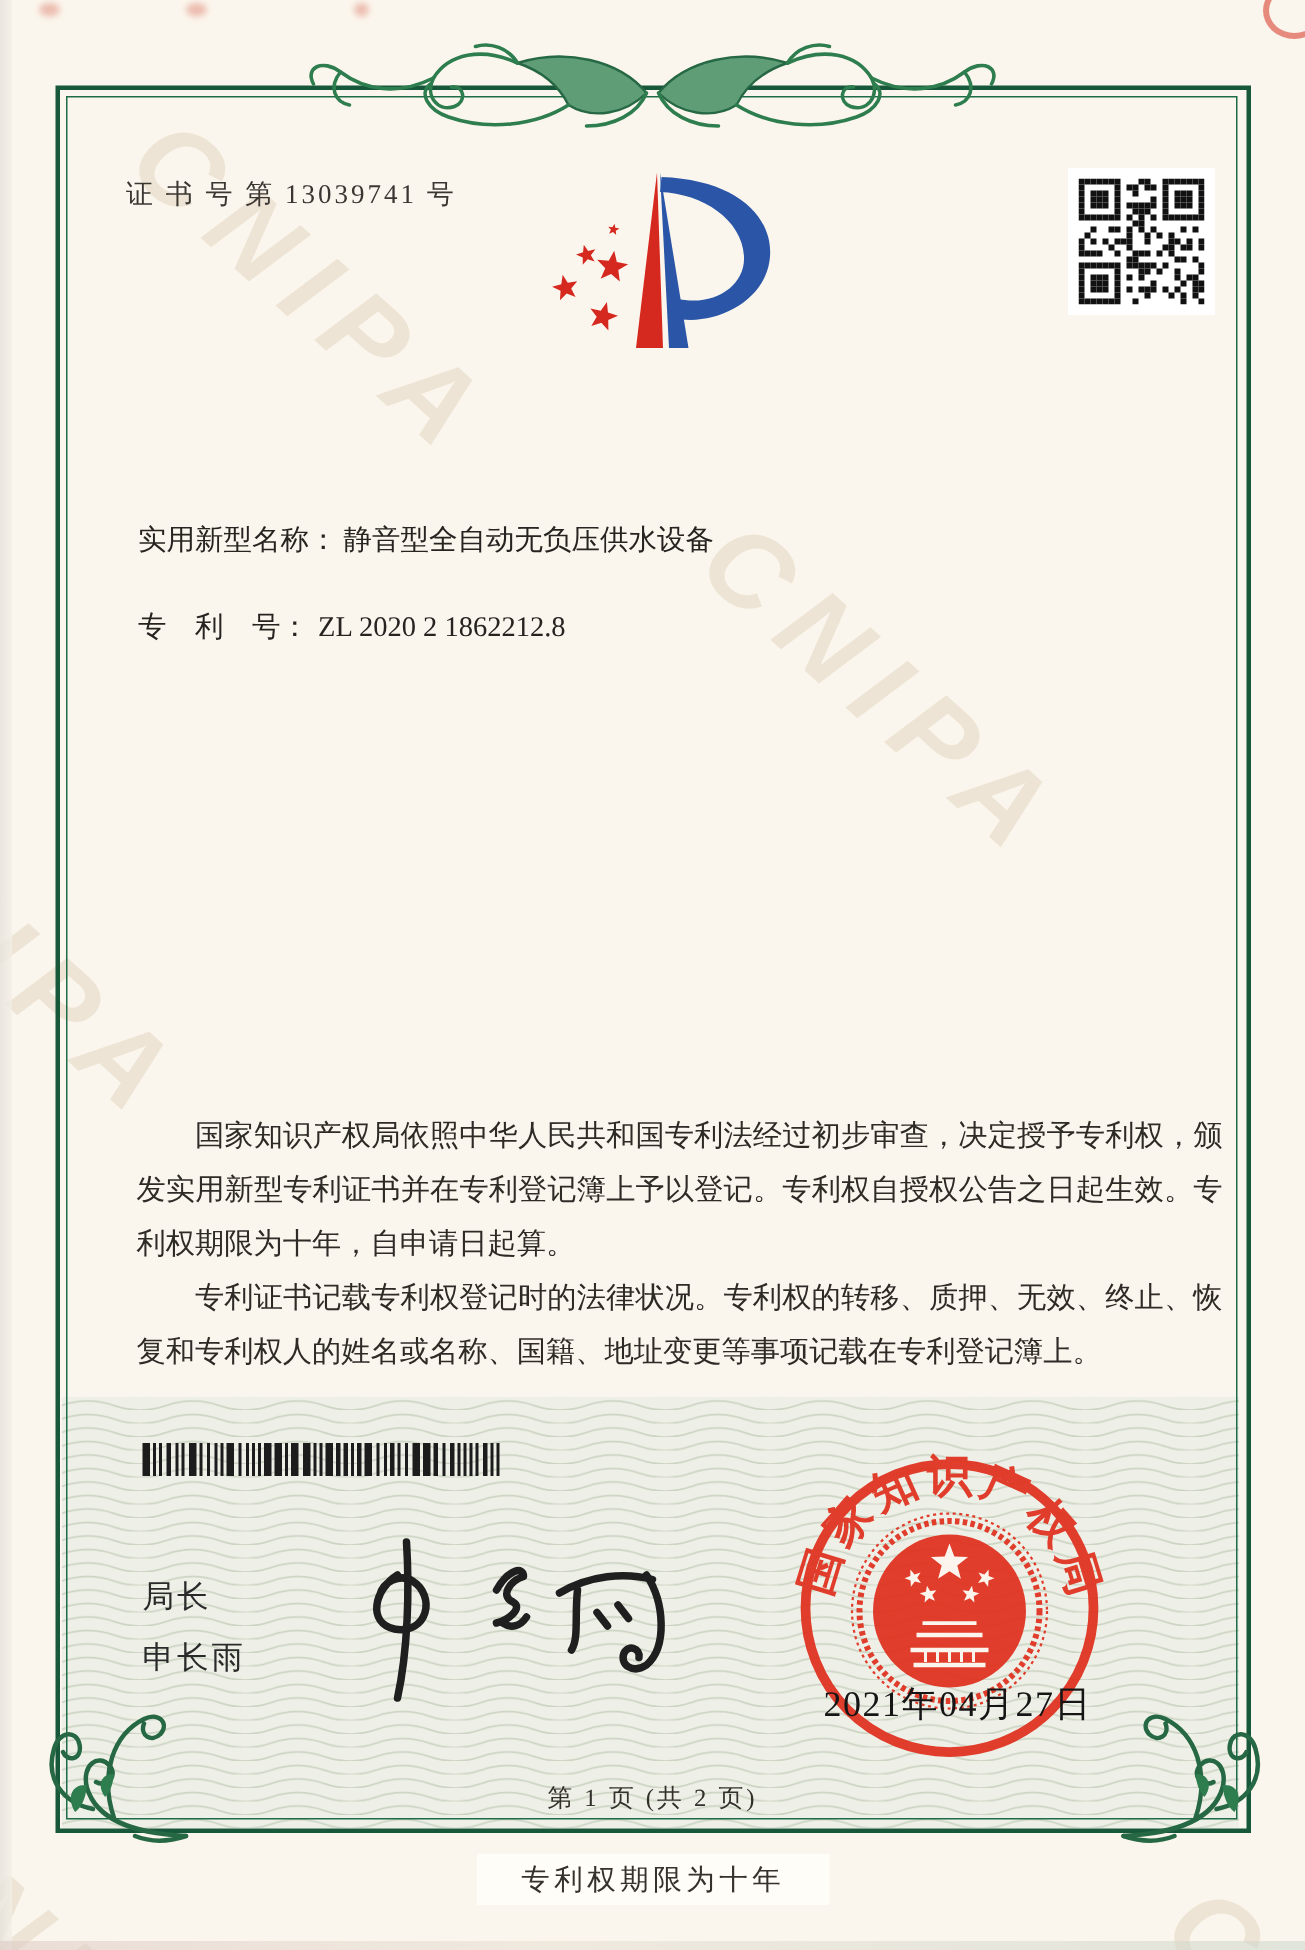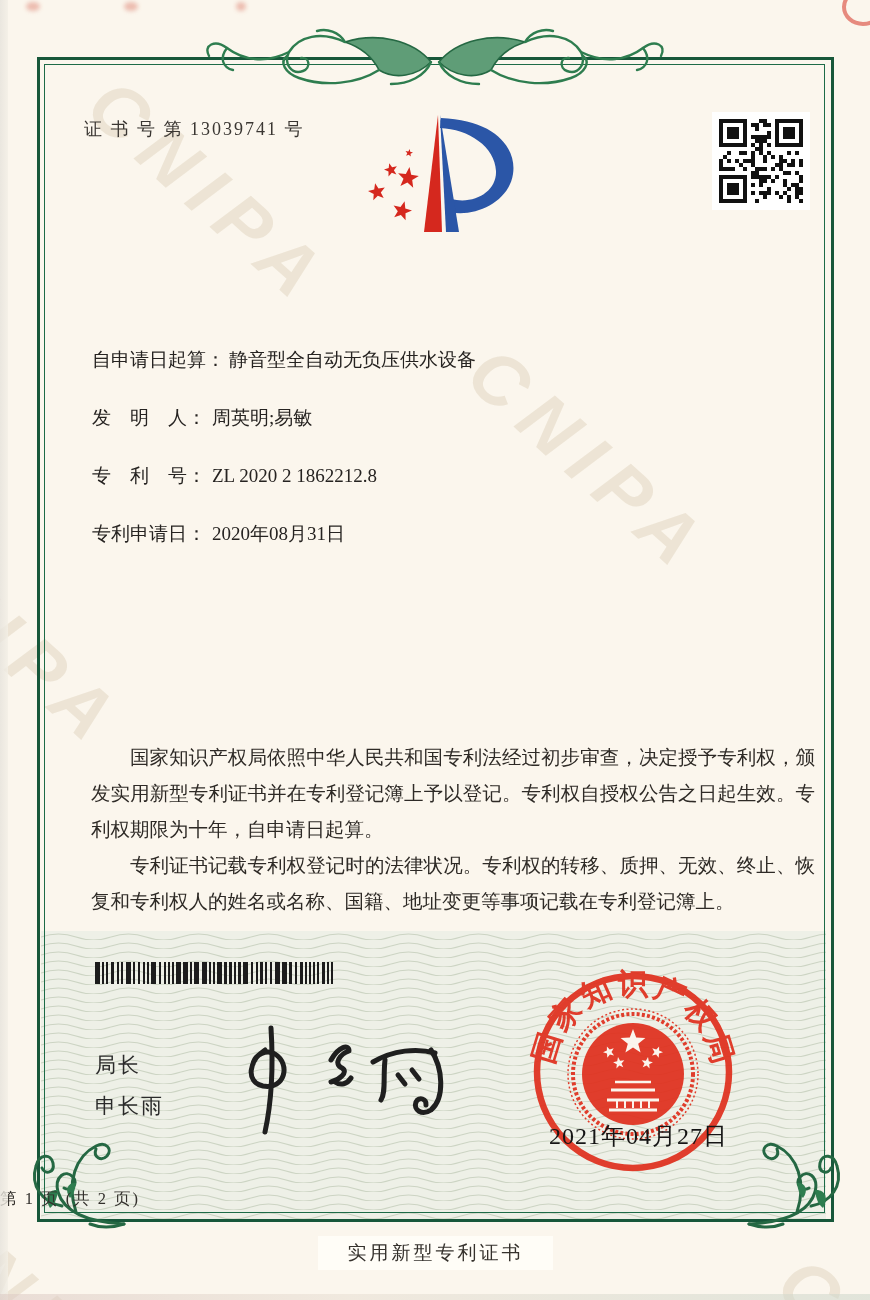--- a/index.html
+++ b/index.html
@@ -50,21 +50,21 @@
   .barcode .g{background:transparent;}
   
   .director{position:absolute;left:95px;top:1044px;font-family:"Liberation Sans","DejaVu Sans",sans-serif;
       font-size:21px;color:#2a2a2a;line-height:41px;letter-spacing:2px;}
   .sig-svg{position:absolute;left:235px;top:1020px;}
   
   .seal-svg{position:absolute;left:523px;top:962px;}
   .seal-date{position:absolute;left:549px;top:1120px;font-size:24px;color:#151515;
       letter-spacing:1px;white-space:nowrap;}
   
-  .page-num{position:absolute;left:0;top:1188px;width:100%;text-align:left;
+  .page-num{position:absolute;left:0;top:1188px;width:100%;text-align:center;
       font-size:16.5px;letter-spacing:2px;color:#33302c;}
   .cont-label{position:absolute;left:318px;top:1236px;width:235px;height:34px;
       background:#fffdf7;display:flex;align-items:center;justify-content:center;
       font-size:19px;letter-spacing:3px;color:#35312c;}
   .ornament-top{position:absolute;left:195px;top:18px;pointer-events:none;}
   .flourish{position:absolute;pointer-events:none;}
   .flourish.bl{left:20px;top:1112px;}
   .flourish.br{left:735px;top:1112px;transform:scaleX(-1);}
 </style>
 </head>
@@ -346,30 +346,24 @@
         <rect x="24" y="80" width="4" height="4" fill="#111"></rect>
         <rect x="36" y="80" width="4" height="4" fill="#111"></rect>
         <rect x="68" y="80" width="4" height="4" fill="#111"></rect>
         <rect x="80" y="80" width="4" height="4" fill="#111"></rect>
       </svg>
   </div>
 
 
   <div class="fields">
     <div class="field-row">
-      <span class="field-label">自申请日起算：</span><span class="field-value">静音型全自动无负压供水设备</span>
-    </div>
-    <div class="field-row">
-      <span class="field-label">发　明　人：</span><span class="field-value">周英明;易敏</span>
+      <span class="field-label">实用新型名称：</span><span class="field-value">静音型全自动无负压供水设备</span>
     </div>
     <div class="field-row">
       <span class="field-label">专　利　号：</span><span class="field-value">ZL 2020 2 1862212.8</span>
-    </div>
-    <div class="field-row">
-      <span class="field-label">专利申请日：</span><span class="field-value">2020年08月31日</span>
     </div>
     <div class="field-row grant-row">
     </div>
   </div>
 
   <div class="paras">
     <p>国家知识产权局依照中华人民共和国专利法经过初步审查，决定授予专利权，颁发实用新型专利证书并在专利登记簿上予以登记。专利权自授权公告之日起生效。专利权期限为十年，自申请日起算。</p>
     <p>专利证书记载专利权登记时的法律状况。专利权的转移、质押、无效、终止、恢复和专利权人的姓名或名称、国籍、地址变更等事项记载在专利登记簿上。</p>
   </div>
 
@@ -514,21 +508,21 @@
           <text x="0" y="0" text-anchor="middle" transform="translate(110.0,32.0) rotate(0.0)">识</text>
           <text x="0" y="0" text-anchor="middle" transform="translate(143.0,39.1) rotate(24.3)">产</text>
           <text x="0" y="0" text-anchor="middle" transform="translate(170.1,59.2) rotate(48.7)">权</text>
           <text x="0" y="0" text-anchor="middle" transform="translate(186.5,88.6) rotate(73.0)">局</text>
         </g>
     </g>
   </svg>
   <div class="seal-date">2021年04月27日</div>
 
   <div class="page-num">第 1 页 (共 2 页)</div>
-  <div class="cont-label">实用新型专利证书</div>
+  <div class="cont-label">专利权期限为十年</div>
 
   <div class="scan-left"></div>
   <div class="scan-bottom"></div>
   <div class="scan-red-mark"></div>
   <div class="scan-smudge" style="left:26px;"></div>
   <div class="scan-smudge" style="left:124px;"></div>
   <div class="scan-smudge" style="left:236px;width:10px;"></div>
 </div>
 
 </body></html>

